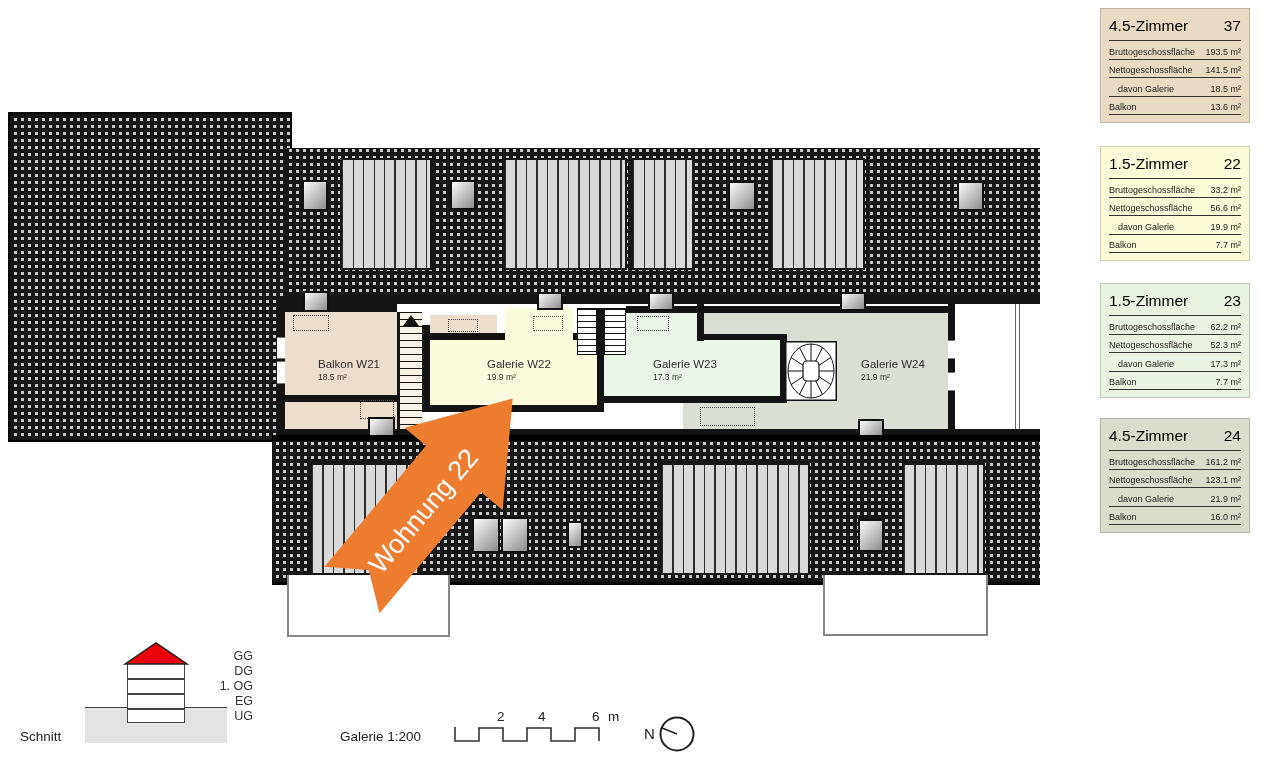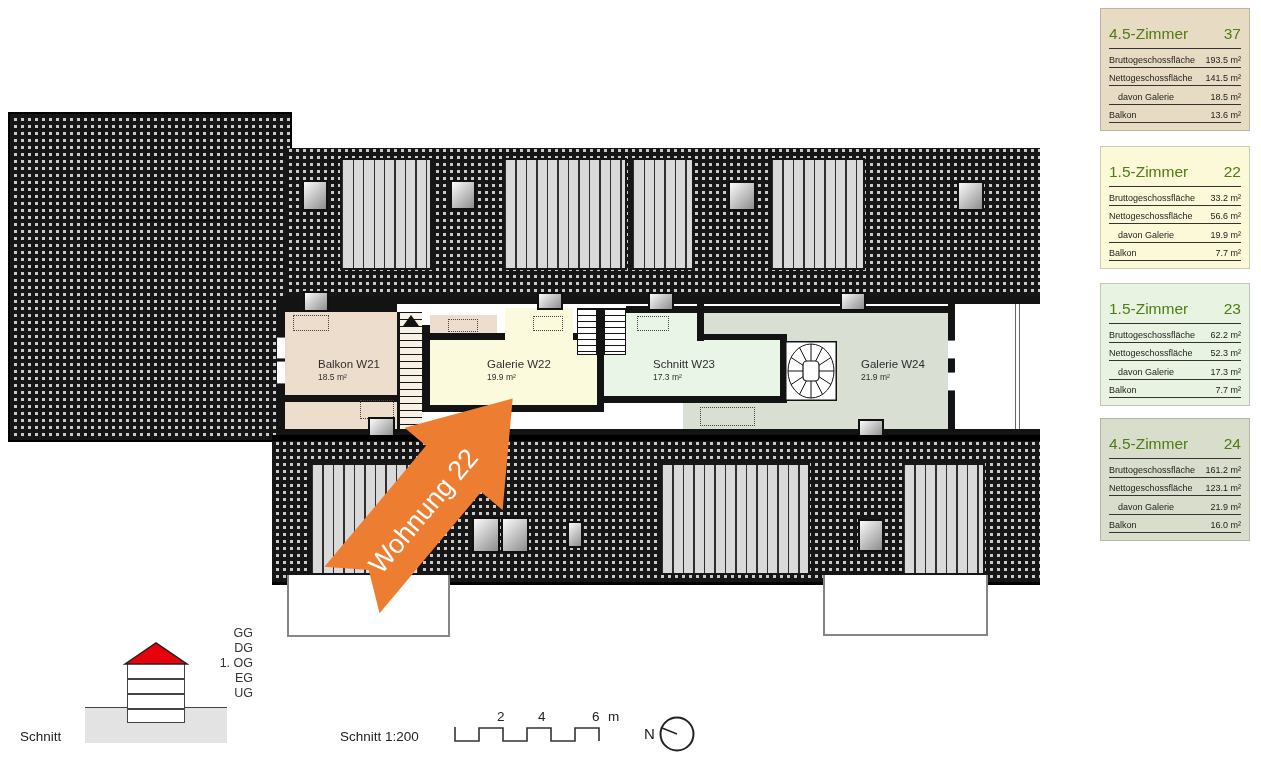--- a/index.html
+++ b/index.html
@@ -21,21 +21,21 @@
     border-left:3px solid #131313}
   .stairw{position:absolute;background-color:#fff;box-sizing:border-box;
     background-image:repeating-linear-gradient(180deg,#151515 0 1.3px,transparent 1.3px 6px);
     border:1.5px solid #131313}
   .win{position:absolute;background:#fff;border-top:1px solid #777;border-bottom:1px solid #777;box-sizing:border-box}
   .dormer{position:absolute;background:#fff;border:2px solid #868686;border-top:none;box-sizing:border-box}
   .roomlabel{position:absolute;color:#2e2e2e;line-height:13px;white-space:nowrap}
   .roomlabel .nm{font-size:11.5px}
   .roomlabel .ar{font-size:8.5px}
   .card{position:absolute;left:1100px;width:150px;border:1px solid rgba(0,0,0,.18);box-sizing:border-box;padding:0 8px 7px}
-  .card-title{display:flex;justify-content:space-between;align-items:baseline;font-size:15.5px;color:#4d7c0f;padding:16px 0 5px;border-bottom:1px solid #333}
+  .card-title{display:flex;justify-content:space-between;align-items:baseline;font-size:15.5px;color:#000000;padding:8px 0 5px;border-bottom:1px solid #333}
   .crow{display:flex;justify-content:space-between;font-size:9px;color:#1d1d1d;height:15.5px;align-items:flex-end;border-bottom:1px solid #333;padding-bottom:2px}
   .crow .ind{padding-left:9px}
   .legendtxt{position:absolute;color:#222;font-size:13.5px;white-space:nowrap}
   .lvl{height:15px;font-size:12.5px;color:#333;text-align:right}
   .tick{position:absolute;color:#222;font-size:13.5px}
 </style>
 </head>
 <body>
 
 <div id="screen">
@@ -145,21 +145,21 @@
 
   <div class="roomlabel" style="left:318px;top:358px">
     <div class="nm">Balkon W21</div>
     <div class="ar">18.5 m²</div>
   </div>
   <div class="roomlabel" style="left:487px;top:358px">
     <div class="nm">Galerie W22</div>
     <div class="ar">19.9 m²</div>
   </div>
   <div class="roomlabel" style="left:653px;top:358px">
-    <div class="nm">Schnitt W23</div>
+    <div class="nm">Galerie W23</div>
     <div class="ar">17.3 m²</div>
   </div>
   <div class="roomlabel" style="left:861px;top:358px">
     <div class="nm">Galerie W24</div>
     <div class="ar">21.9 m²</div>
   </div>
 
   <svg class="abs" style="left:290px;top:380px" width="290" height="235" viewBox="290 380 290 235">
     <g transform="translate(352,590) rotate(-50)">
       <polygon points="0,-36 158,-36 158,-64 250,0 158,64 158,36 0,36 26,0" style="fill: rgb(237, 125, 49);"></polygon>
@@ -259,29 +259,29 @@
   <div class="legendtxt" style="left:20px;top:729px">Schnitt</div>
   <div class="abs" style="left:85px;top:707px;width:142px;height:36px;background:#e3e3e3;border-top:1.5px solid #444;box-sizing:border-box"></div>
   <div class="abs" style="left:127px;top:663px;width:58px;height:60px;background:#fff;border:1.5px solid #444;box-sizing:border-box">
     <div class="abs" style="left:0;top:14px;width:100%;height:1.5px;background:#444"></div>
     <div class="abs" style="left:0;top:29px;width:100%;height:1.5px;background:#444"></div>
     <div class="abs" style="left:0;top:44px;width:100%;height:1.5px;background:#444"></div>
   </div>
   <svg class="abs" style="left:120px;top:640px" width="72" height="26" viewBox="0 0 72 26">
     <polygon points="5,24 36,3 67,24" stroke="#222" stroke-width="1.5" style="fill: rgb(232, 0, 11);"></polygon>
   </svg>
-  <div class="abs" style="left:205px;top:626px;width:48px">
+  <div class="abs" style="left:205px;top:649px;width:48px">
     <div class="lvl">GG</div>
     <div class="lvl">DG</div>
     <div class="lvl">1. OG</div>
     <div class="lvl">EG</div>
     <div class="lvl">UG</div>
   </div>
 
-  <div class="legendtxt" style="left:340px;top:729px">Schnitt 1:200</div>
+  <div class="legendtxt" style="left:340px;top:729px">Galerie 1:200</div>
   <svg class="abs" style="left:450px;top:720px" width="160" height="28" viewBox="450 720 160 28">
     <path d="M455,727 L455,741 L479,741 L479,728 L503,728 L503,741 L527,741 L527,728 L551,728 L551,741 L575,741 L575,728 L599,728 L599,741" fill="none" stroke="#333" stroke-width="1.6"></path>
   </svg>
   <span class="tick" style="left:497px;top:709px">2</span>
   <span class="tick" style="left:538px;top:709px">4</span>
   <span class="tick" style="left:592px;top:709px">6</span>
   <span class="tick" style="left:608px;top:709px">m</span>
 
   <span class="tick" style="left:644px;top:725px;font-size:15px">N</span>
   <svg class="abs" style="left:658px;top:715px" width="40" height="40" viewBox="0 0 40 40">

